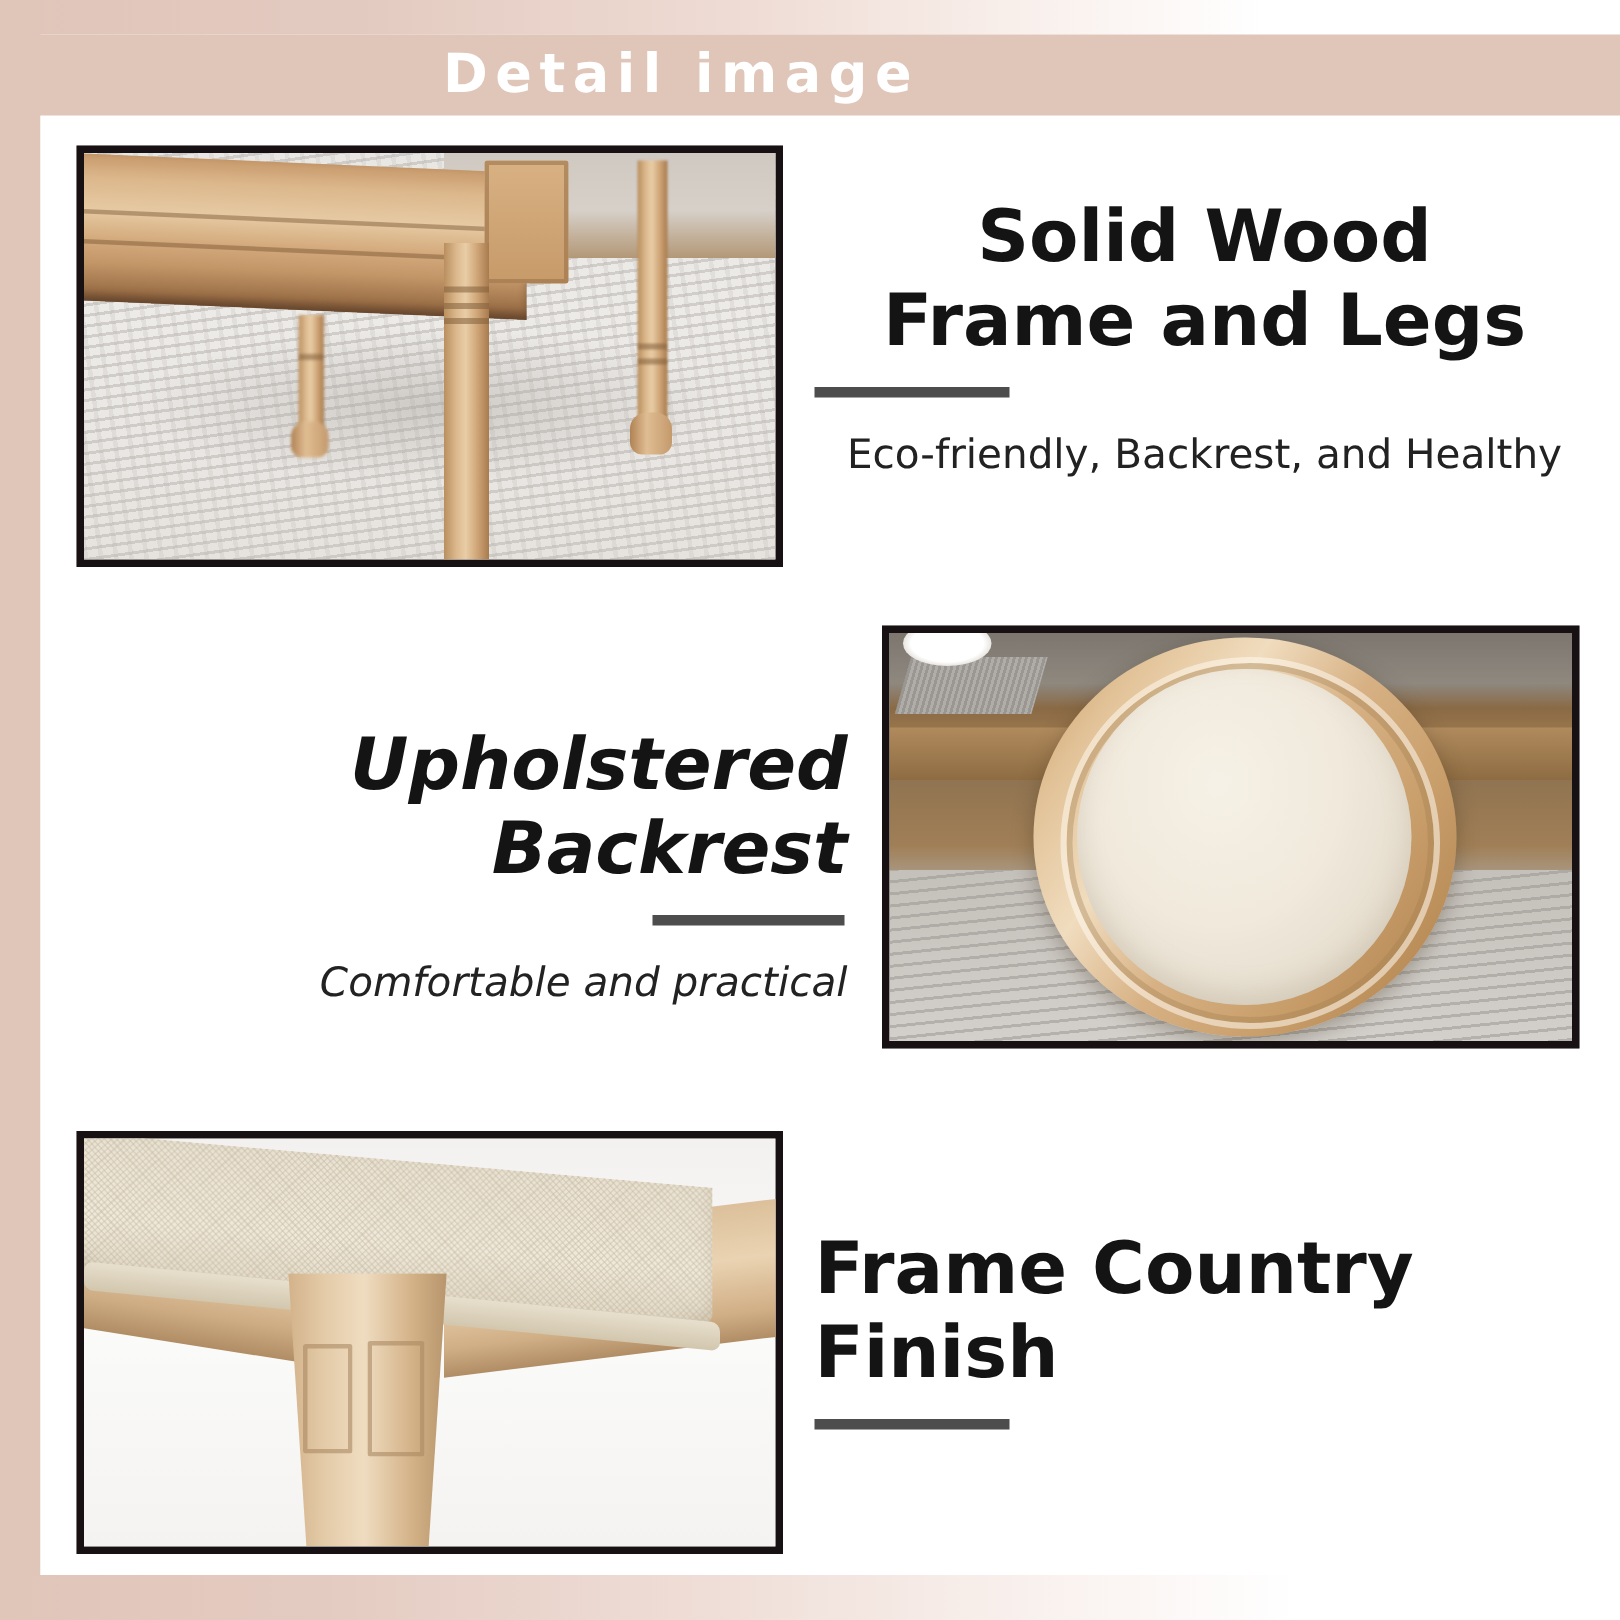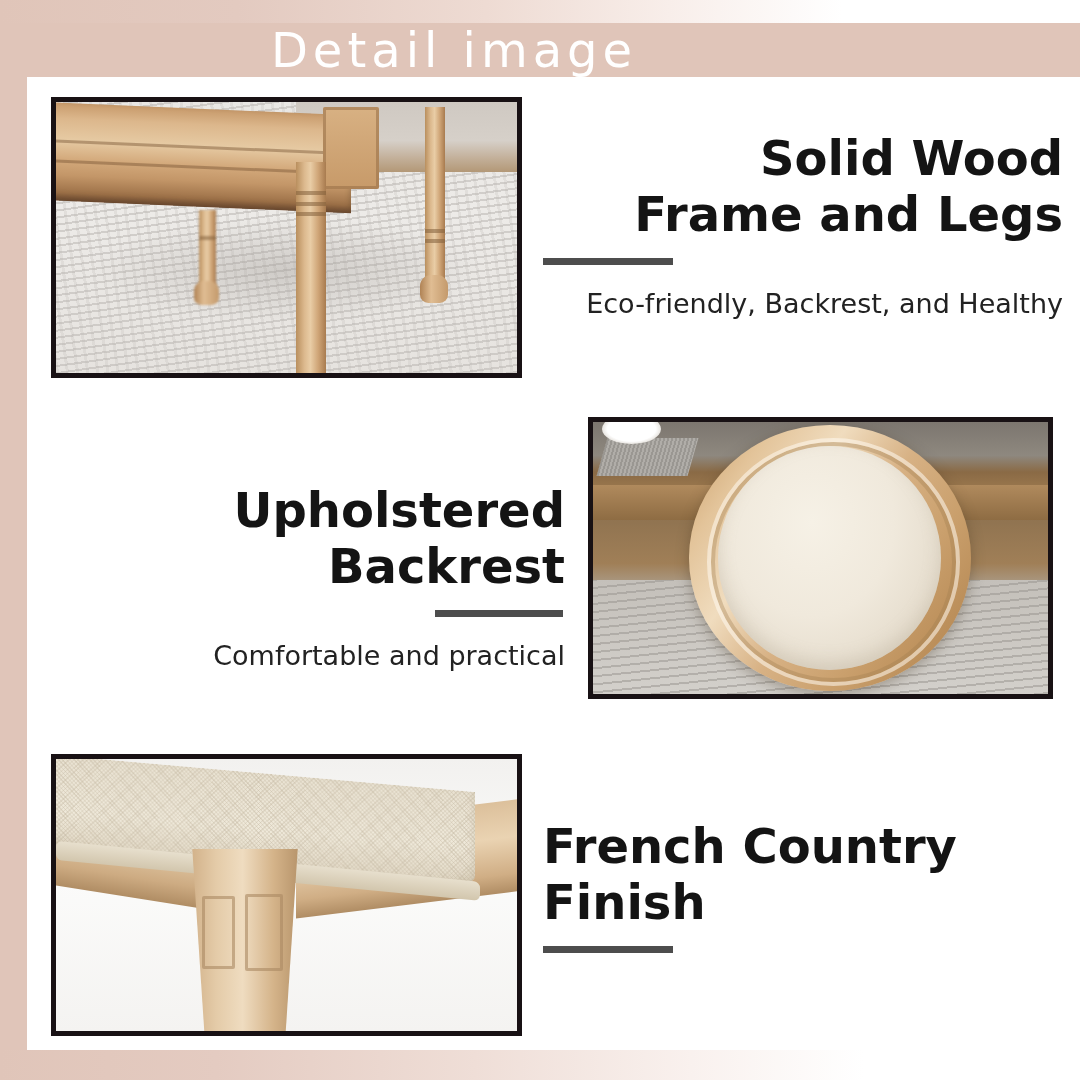--- a/index.html
+++ b/index.html
@@ -49,23 +49,23 @@
     width: 1080px; height: 54px;
     background: #e0c5b9;
   }
   .header-title {
     position: absolute;
     left: 0; top: 23px;
     width: 908px; height: 54px;
     line-height: 54px;
     text-align: center;
     color: #ffffff;
-    font-size: 48px;
+    font-size: 36px;
     letter-spacing: 5px;
-    font-weight: 400;
+    font-weight: 700;
     white-space: nowrap;
   }
 
   
   .content-panel {
     position: absolute;
     left: 27px; top: 77px;
     width: 1053px; height: 973px;
     background: #ffffff;
   }
@@ -250,24 +250,24 @@
     margin: 16px 0 22px 0;
   }
   .t-sub {
     color: #222222;
     font-size: 27px;
     font-weight: 400;
     line-height: 34px;
     margin: 0;
   }
 
-  #block-1 { left: 543px; top: 130px; width: 520px; text-align: right; }
+  #block-1 { left: 543px; top: 130px; width: 520px; text-align: center; }
   #block-1 .t-rule { width: 130px; margin-left: 0; }
 
-  #block-2 { left: 60px; top: 482px; width: 505px; text-align: right; }
+  #block-2 { left: 60px; top: 482px; width: 505px; text-align: right; font-style: italic; }
   #block-2 .t-rule { width: 128px; margin-left: auto; margin-right: 2px; }
 
   #block-3 { left: 543px; top: 818px; width: 520px; text-align: left; }
   #block-3 .t-rule { width: 130px; margin-left: 0; }
 </style>
 </head>
 <body>
 
 <div id="page">
 
@@ -347,17 +347,17 @@
       <div class="seat-cushion"></div>
       <div class="seat-piping"></div>
       <div class="corner-leg">
         <div class="leg-panel" style="left:14%;top:26%;width:28%;height:40%;"></div>
         <div class="leg-panel" style="left:50%;top:25%;width:32%;height:42%;"></div>
       </div>
     </div>
   </div>
 
   <div class="text-block" id="block-3">
-    <h2 class="t-heading">French Country Finish</h2>
+    <h2 class="t-heading">Frame Country Finish</h2>
     <div class="t-rule"></div>
   </div>
 
 </div>
 
 </body></html>

